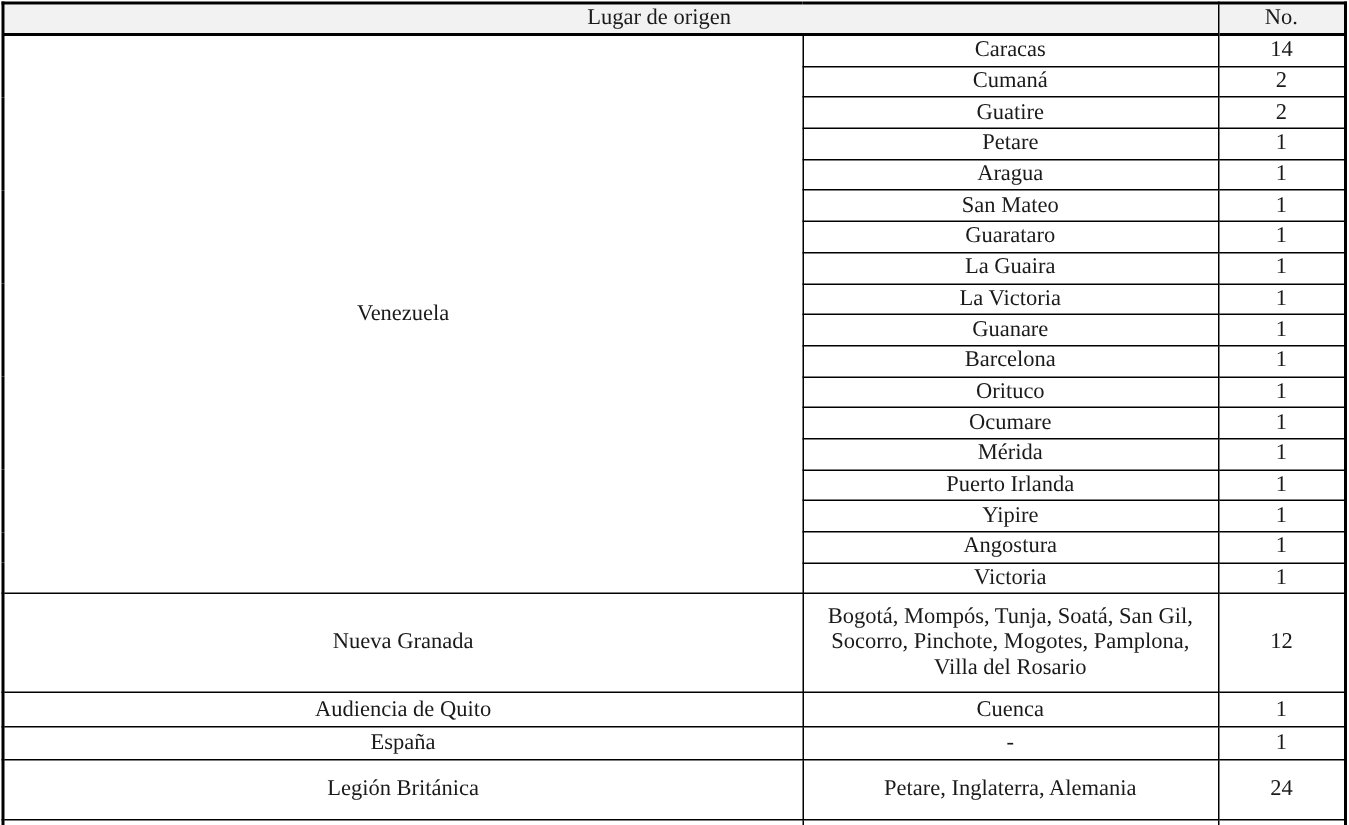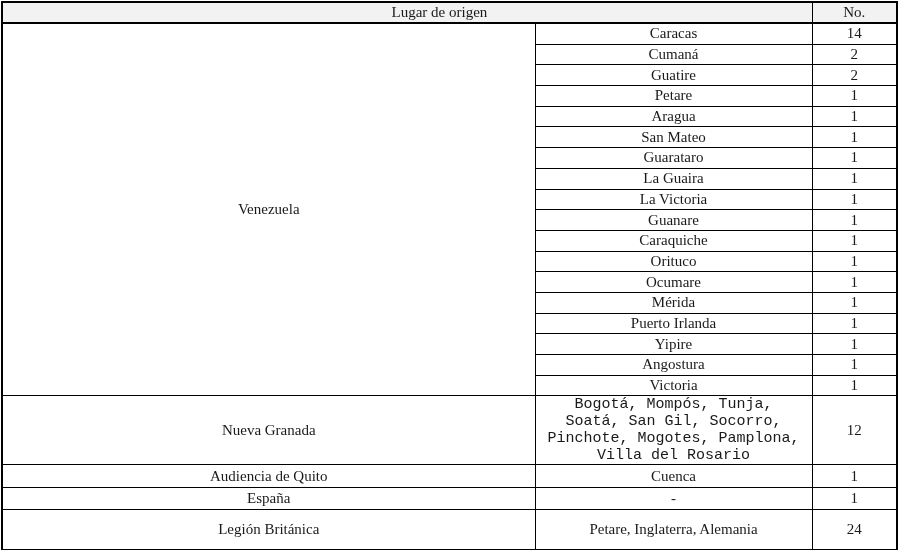--- a/index.html
+++ b/index.html
@@ -33,21 +33,21 @@
     background: #f2f2f2;
     border-bottom: 2px solid #000;
   }
   
   .origin-inner {
     width: 60%;
     text-align: right;
   }
   tr.vrow td { height: 19.7px; }
   td.region-cell { height: auto; font-family: Liberation Serif, serif; }
-  tr.ng-row td.place-cell { line-height: 17px; padding: 0 8px; font-family: Liberation Mono, monospace; }
+  tr.ng-row td.place-cell { line-height: 17px; padding: 0 8px; }
   tr.ng-row td { height: 65px; }
   tr.aq-row td { height: 21.5px; }
   tr.es-row td { height: 21px; }
   tr.lb-row td { height: 39px; }
   tr.partial-row td { height: 12px; }
 </style>
 </head>
 <body>
 
 <table class="origins">
@@ -100,21 +100,21 @@
   </tr>
   <tr class="vrow">
     <td class="place-cell">La Victoria</td>
     <td class="count-cell">1</td>
   </tr>
   <tr class="vrow">
     <td class="place-cell">Guanare</td>
     <td class="count-cell">1</td>
   </tr>
   <tr class="vrow">
-    <td class="place-cell">Caraquiche</td>
+    <td class="place-cell">Barcelona</td>
     <td class="count-cell">1</td>
   </tr>
   <tr class="vrow">
     <td class="place-cell">Orituco</td>
     <td class="count-cell">1</td>
   </tr>
   <tr class="vrow">
     <td class="place-cell">Ocumare</td>
     <td class="count-cell">1</td>
   </tr>

